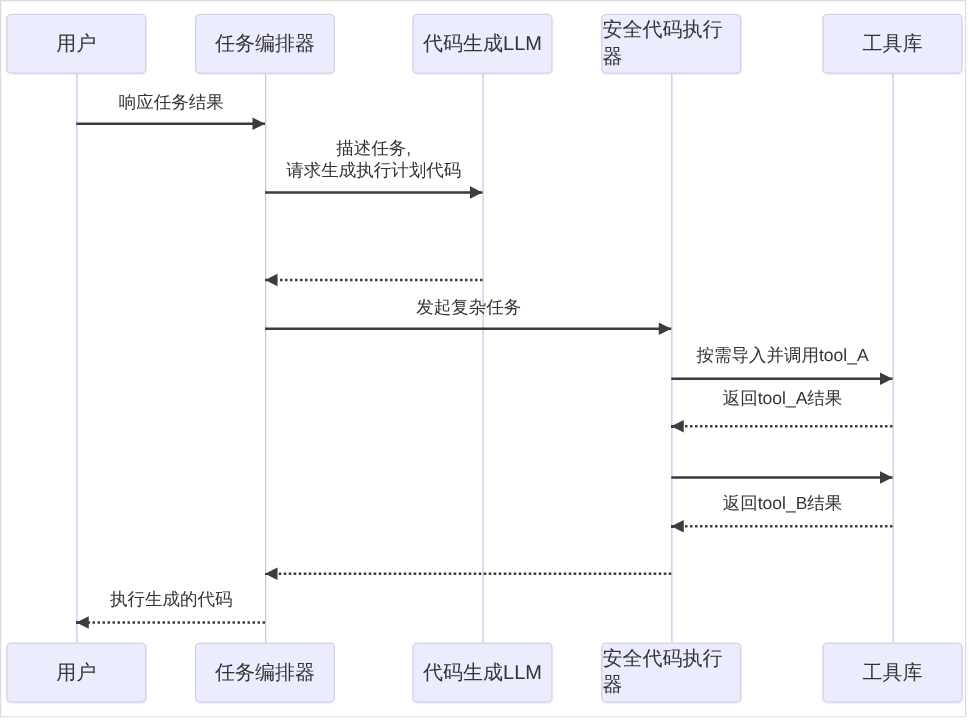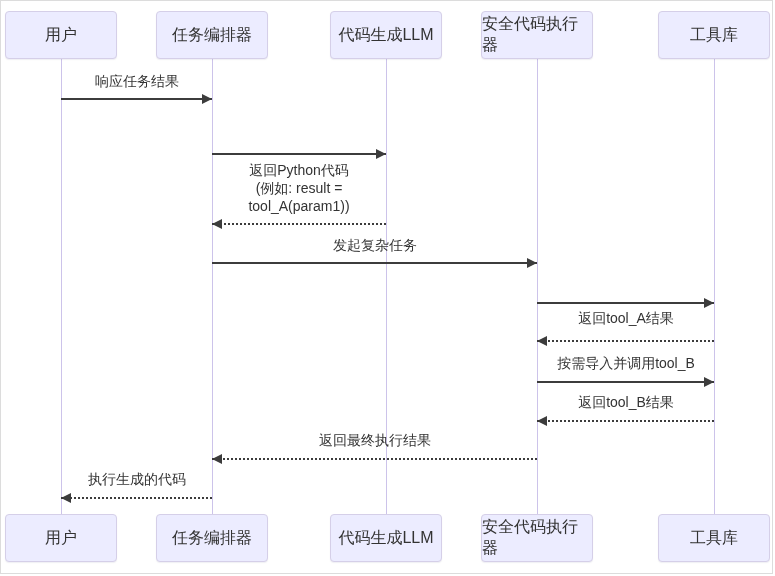--- a/index.html
+++ b/index.html
@@ -102,49 +102,47 @@
       <span>安全代码执行器</span>
     </div>
   <div class="actor" style="left:657px;top:513px">
       <span>工具库</span>
     </div>
 
   <div class="msg-label" style="left:136px;bottom:483px">响应任务结果</div>
   <div class="msg-line solid" style="left:60px;width:151px;top:97px"></div>
   <div class="arrowhead right" style="left:201px;top:93px"></div>
 
+  <div class="msg-label" style="left:298px;bottom:428px">描述任务,
+请求生成执行计划代码</div>
   <div class="msg-line solid" style="left:211px;width:174px;top:152px"></div>
   <div class="arrowhead right" style="left:375px;top:148px"></div>
 
-  <div class="msg-label" style="left:298px;bottom:358px">返回Python代码
-(例如: result =
-tool_A(param1))</div>
   <div class="msg-line dotted" style="left:211px;width:174px;top:222px"></div>
   <div class="arrowhead left" style="left:211px;top:218px"></div>
 
   <div class="msg-label" style="left:374px;bottom:319px">发起复杂任务</div>
   <div class="msg-line solid" style="left:211px;width:325px;top:261px"></div>
   <div class="arrowhead right" style="left:526px;top:257px"></div>
 
+  <div class="msg-label" style="left:625px;bottom:280px">按需导入并调用tool_A</div>
   <div class="msg-line solid" style="left:536px;width:177px;top:301px"></div>
   <div class="arrowhead right" style="left:703px;top:297px"></div>
 
   <div class="msg-label" style="left:625px;bottom:246px">返回tool_A结果</div>
   <div class="msg-line dotted" style="left:536px;width:177px;top:339px"></div>
   <div class="arrowhead left" style="left:536px;top:335px"></div>
 
-  <div class="msg-label" style="left:625px;bottom:201px">按需导入并调用tool_B</div>
   <div class="msg-line solid" style="left:536px;width:177px;top:380px"></div>
   <div class="arrowhead right" style="left:703px;top:376px"></div>
 
   <div class="msg-label" style="left:625px;bottom:162px">返回tool_B结果</div>
   <div class="msg-line dotted" style="left:536px;width:177px;top:419px"></div>
   <div class="arrowhead left" style="left:536px;top:415px"></div>
 
-  <div class="msg-label" style="left:374px;bottom:124px">返回最终执行结果</div>
   <div class="msg-line dotted" style="left:211px;width:325px;top:457px"></div>
   <div class="arrowhead left" style="left:211px;top:453px"></div>
 
   <div class="msg-label" style="left:136px;bottom:85px">执行生成的代码</div>
   <div class="msg-line dotted" style="left:60px;width:151px;top:496px"></div>
   <div class="arrowhead left" style="left:60px;top:492px"></div>
 
 </div>
 
 </body></html>

